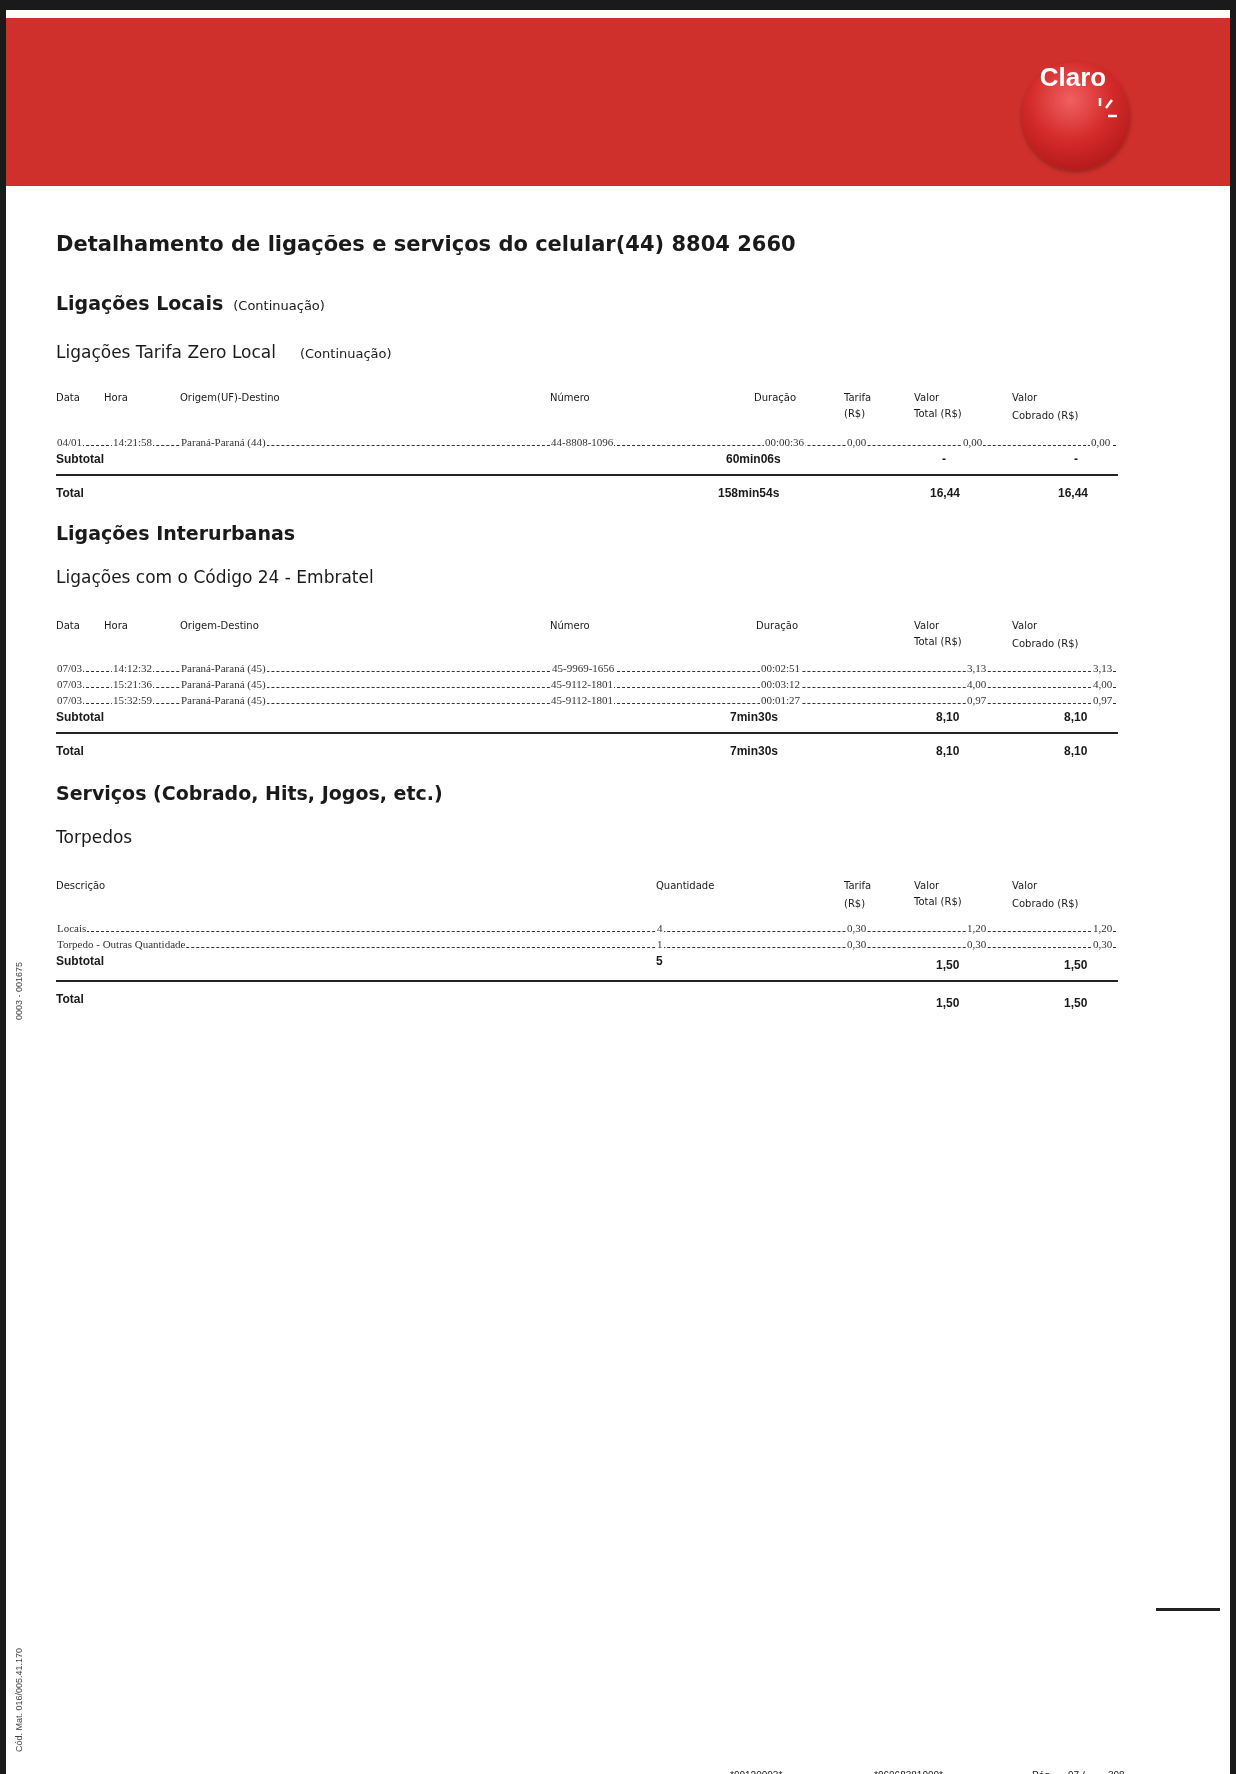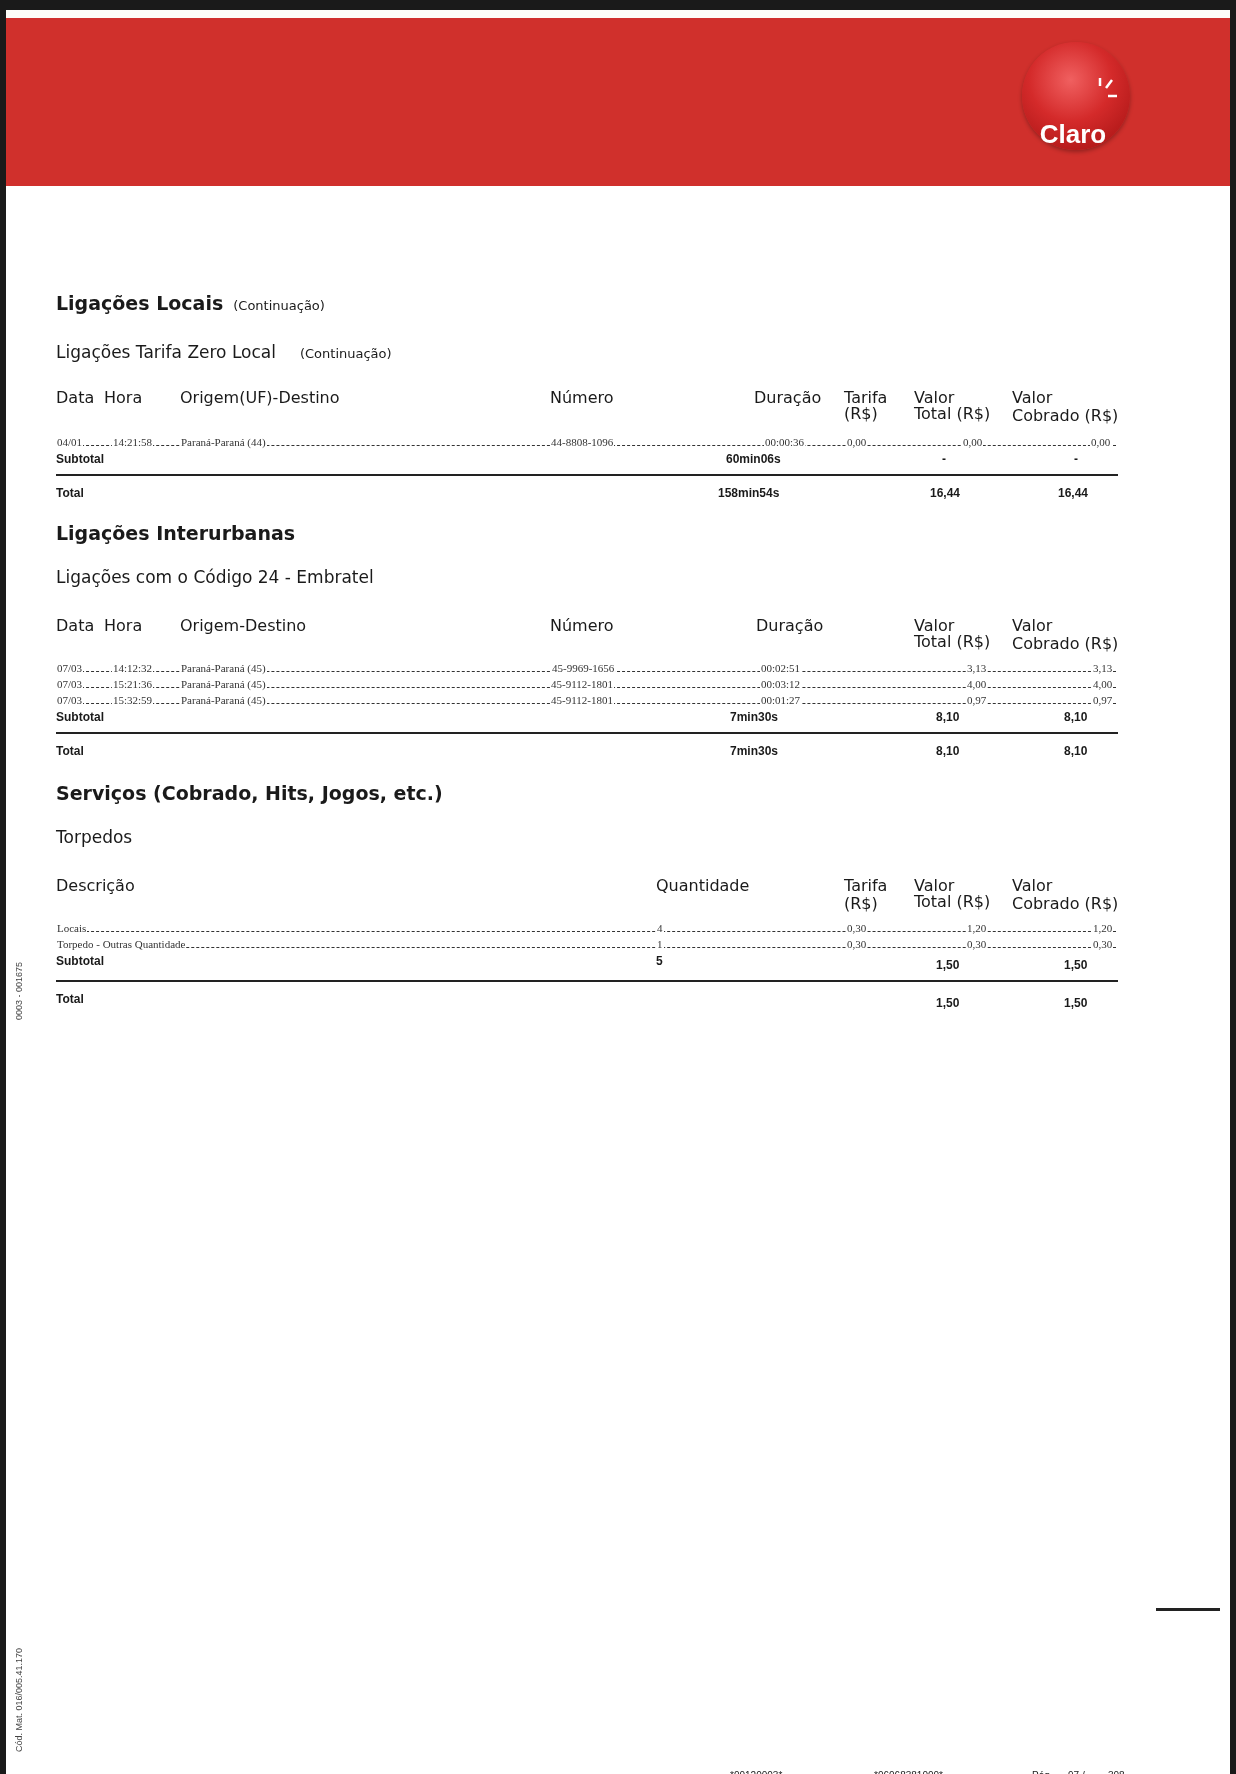--- a/index.html
+++ b/index.html
@@ -1,33 +1,33 @@
 <!DOCTYPE html>
 <html><head>
 <meta charset="utf-8">
 <style>
   html, body { margin:0; padding:0; }
   body { width:1236px; height:1774px; background:#1a1a1a; position:relative; overflow:hidden;
          font-family:"DejaVu Sans", sans-serif; color:#1a1a1a; }
   .page { position:absolute; left:6px; top:10px; width:1224px; height:1764px; background:#fff; }
   .topline { position:absolute; left:0; top:0; width:1224px; height:8px; background:#fdfdf8; }
   .banner { position:absolute; left:0; top:8px; width:1224px; height:168px; background:#d0302c; }
-  .logo { position:absolute; left:1016px; top:24px; width:108px; height:108px; border-radius:50%;
+  .logo { position:absolute; left:1016px; top:44px; width:108px; height:108px; border-radius:50%;
           background: radial-gradient(circle at 45% 35%, #f06060 0%, #d42a2a 45%, #a01010 100%);
-          box-shadow: 0 2px 4px rgba(0,0,0,0.3); display:flex; align-items:flex-end; justify-content:center; }
+          box-shadow: 0 2px 4px rgba(0,0,0,0.3); display:flex; align-items:flex-start; justify-content:center; }
   .logo-text { color:#fff; font-family:"Liberation Sans", sans-serif; font-size:26px; font-weight:bold; letter-spacing:0px; margin-left:-6px; }
   .logo-rays { position:absolute; left:74px; top:34px; width:22px; height:26px; }
 
   .title { position:absolute; left:50px; top:222px; font-size:21px; font-weight:bold; }
   .h1 { position:absolute; left:50px; font-size:19px; font-weight:bold; }
   .h1 .cont { font-size:13px; font-weight:normal; margin-left:10px; }
   .h2 { position:absolute; left:50px; font-size:17px; }
   .h2 .cont { font-size:13px; margin-left:24px; }
 
-  .th { position:absolute; font-size:16px; line-height:16px; }
+  .th { position:absolute; font-size:10px; line-height:16px; }
   .row { position:absolute; left:50px; width:1060px; height:16px; font-family:"Liberation Serif", serif; font-size:11px; color:#333; }
   .row span { position:absolute; background:#fff; padding:0 1px; top:0; }
   .row .dots { position:absolute; left:0; right:0; top:9px; border-bottom:1px dashed #333; }
   .bold { position:absolute; font-family:"Liberation Sans", sans-serif; font-weight:bold; font-size:12px; }
   .rule { position:absolute; left:50px; width:1062px; height:2px; background:#222; }
 
   .side { position:absolute; font-family:"Liberation Sans", sans-serif; font-size:9px; color:#444;
           transform:rotate(-90deg); transform-origin:left top; white-space:nowrap; }
   .footer { position:absolute; top:1760px; font-family:"Liberation Sans", sans-serif; font-size:10px; color:#222; }
   .marker { position:absolute; left:1150px; top:1598px; width:64px; height:3px; background:#222; }
@@ -41,20 +41,21 @@
     <div class="logo">
       <span class="logo-text">Claro</span>
       <svg class="logo-rays" viewBox="0 0 22 26">
         <line x1="4" y1="2" x2="4" y2="10" stroke="#fff" stroke-width="2.5"></line>
         <line x1="16" y1="4" x2="10" y2="12" stroke="#fff" stroke-width="2.5"></line>
         <line x1="12" y1="20" x2="21" y2="20" stroke="#fff" stroke-width="2.5"></line>
       </svg>
     </div>
   </div>
 
+  <div class="title">Detalhamento de ligações e serviços do celular(44) 8804 2660</div>
 
   <div class="h1" style="top:282px"><span>Ligações Locais</span><span class="cont">(Continuação)</span></div>
   <div class="h2" style="top:332px"><span>Ligações Tarifa Zero Local</span><span class="cont">(Continuação)</span></div>
 
   <div class="th" style="left:50px;top:380px">Data</div>
   <div class="th" style="left:98px;top:380px">Hora</div>
   <div class="th" style="left:174px;top:380px">Origem(UF)-Destino</div>
   <div class="th" style="left:544px;top:380px">Número</div>
   <div class="th" style="left:748px;top:380px">Duração</div>
   <div class="th" style="left:838px;top:380px">

